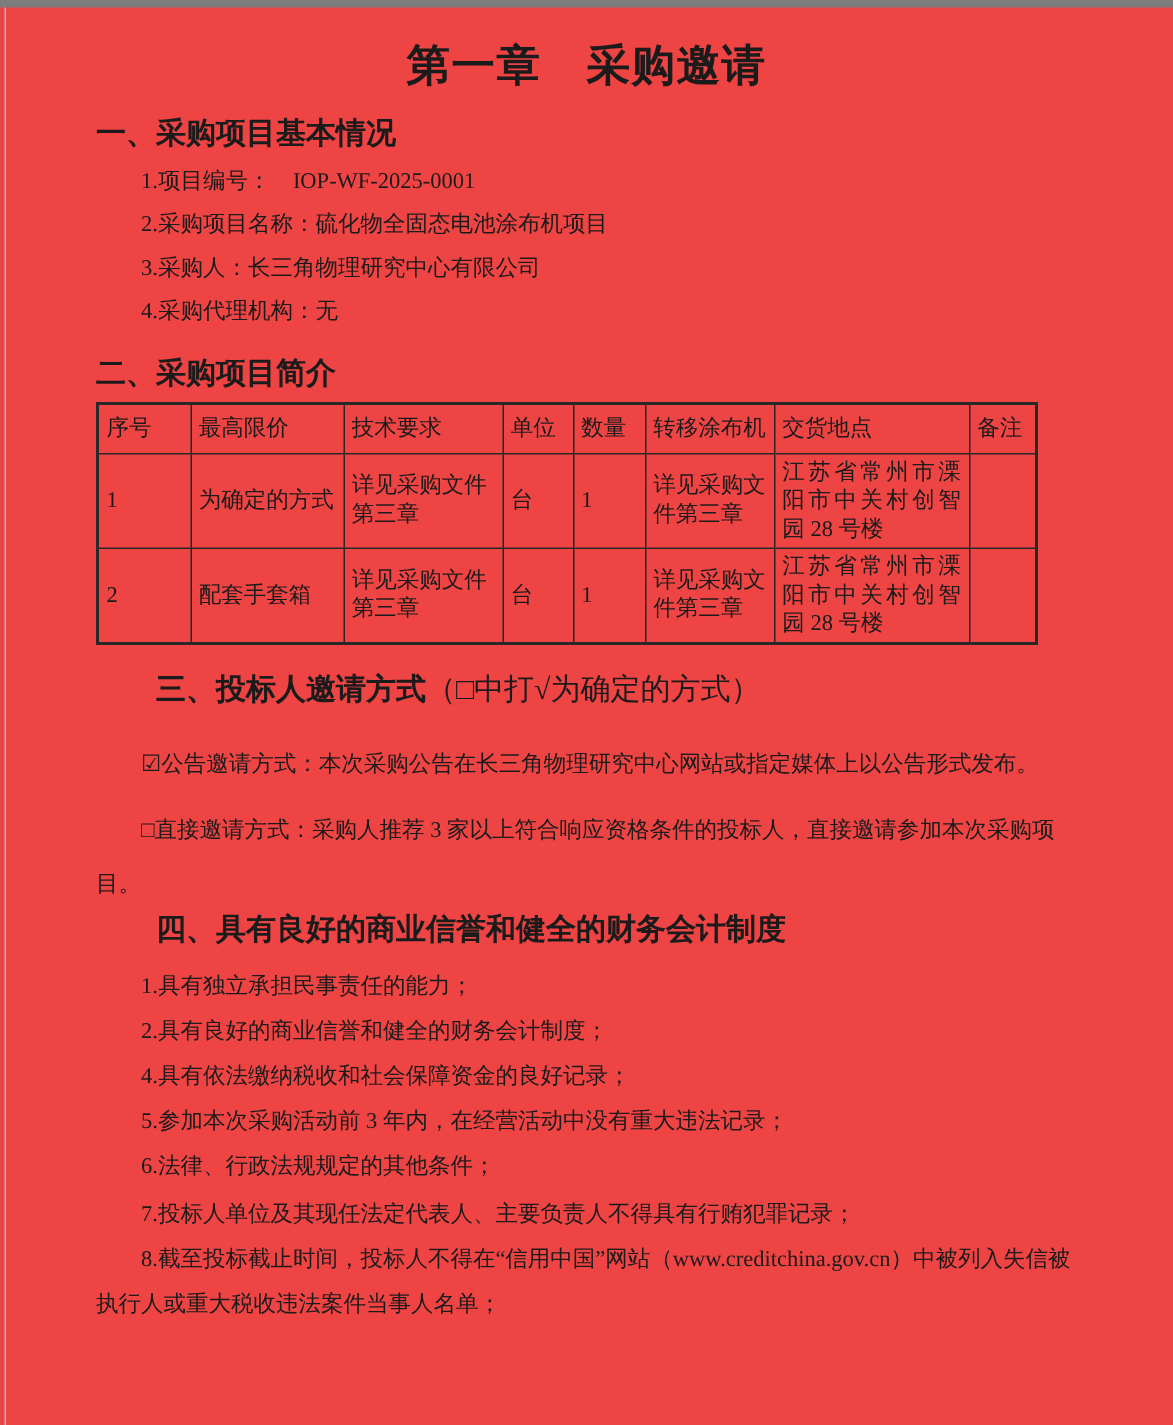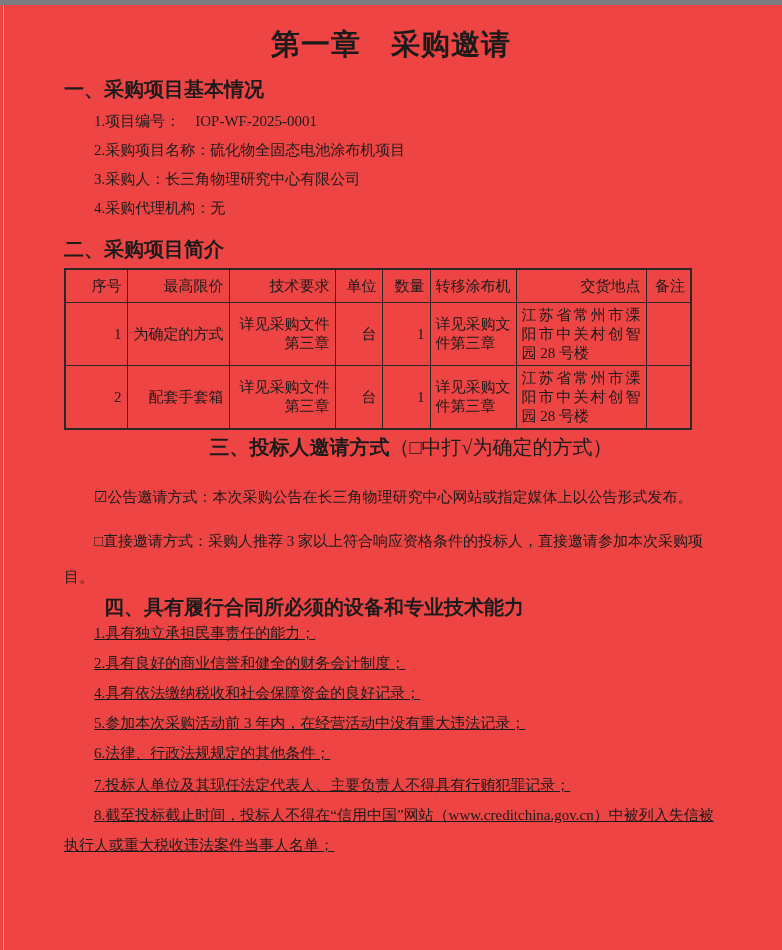--- a/index.html
+++ b/index.html
@@ -40,56 +40,56 @@
   .sec-heading.indent { text-indent: 2em; }
   .heading-note { font-weight: 400; }
 
   .item-list { margin: 8px 0 0 0; }
   .item-line {
     margin: 0;
     font-size: 15px;
     line-height: 29px;
     text-indent: 2em;
   }
-  .s4-list { margin: 1px 0 0 0; text-decoration: underline; }
+  .s4-list { margin: 13px 0 0 0; }
   .s4-list .item-line { line-height: 30px; }
   .s4-list .item-line.gap-before { margin-top: 2px; }
 
   .products-table {
     margin-top: 9px;
     border-collapse: collapse;
     table-layout: fixed;
     width: 626px;
     border: 2px solid #282828;
     font-size: 15px;
   }
   .products-table th, .products-table td {
     border: 1px solid #282828;
     padding: 2px 5px;
     font-weight: 400;
-    text-align: right;
+    text-align: left;
     line-height: 19px;
     overflow: hidden;
   }
   .products-table th { height: 28px; }
   .products-table td { height: 58px; }
   .products-table td.justify {
     text-align: justify;
     text-align-last: left;
   }
 
   .para {
     margin: 0;
     font-size: 15px;
     line-height: 36px;
     text-indent: 2em;
   }
   .para-1 { margin-top: 22px; }
   .para-2 { margin-top: 8px; }
-  .sec3-heading { margin-top: 7px; text-align: center; }
+  .sec3-heading { margin-top: 20px; }
   .sec4-heading { margin-top: 2px; }
   .checkbox-glyph { font-size: 15px; }
 </style>
 </head>
 <body>
 
 <div class="page">
   <div class="top-edge"></div>
   <div class="left-edge"></div>
 
@@ -152,21 +152,21 @@
         </tr>
       </tbody>
     </table>
 
     <h2 class="sec-heading indent sec3-heading"><span>三、投标人邀请方式</span><span class="heading-note">（□中打√为确定的方式）</span></h2>
 
     <p class="para para-1"><span class="checkbox-glyph">☑</span><span>公告邀请方式：本次采购公告在长三角物理研究中心网站或指定媒体上以公告形式发布。</span></p>
 
     <p class="para para-2"><span class="checkbox-glyph">□</span><span>直接邀请方式：采购人推荐 3 家以上符合响应资格条件的投标人，直接邀请参加本次采购项目。</span></p>
 
-    <h2 class="sec-heading indent sec4-heading">四、具有履行合同所必须的设备和专业技术能力</h2>
+    <h2 class="sec-heading indent sec4-heading">四、具有良好的商业信誉和健全的财务会计制度</h2>
     <div class="item-list s4-list">
       <p class="item-line">1.具有独立承担民事责任的能力；</p>
       <p class="item-line">2.具有良好的商业信誉和健全的财务会计制度；</p>
       <p class="item-line">4.具有依法缴纳税收和社会保障资金的良好记录；</p>
       <p class="item-line">5.参加本次采购活动前 3 年内，在经营活动中没有重大违法记录；</p>
       <p class="item-line">6.法律、行政法规规定的其他条件；</p>
       <p class="item-line gap-before">7.投标人单位及其现任法定代表人、主要负责人不得具有行贿犯罪记录；</p>
       <p class="item-line">8.截至投标截止时间，投标人不得在“信用中国”网站（www.creditchina.gov.cn）中被列入失信被执行人或重大税收违法案件当事人名单；</p>
     </div>
 

